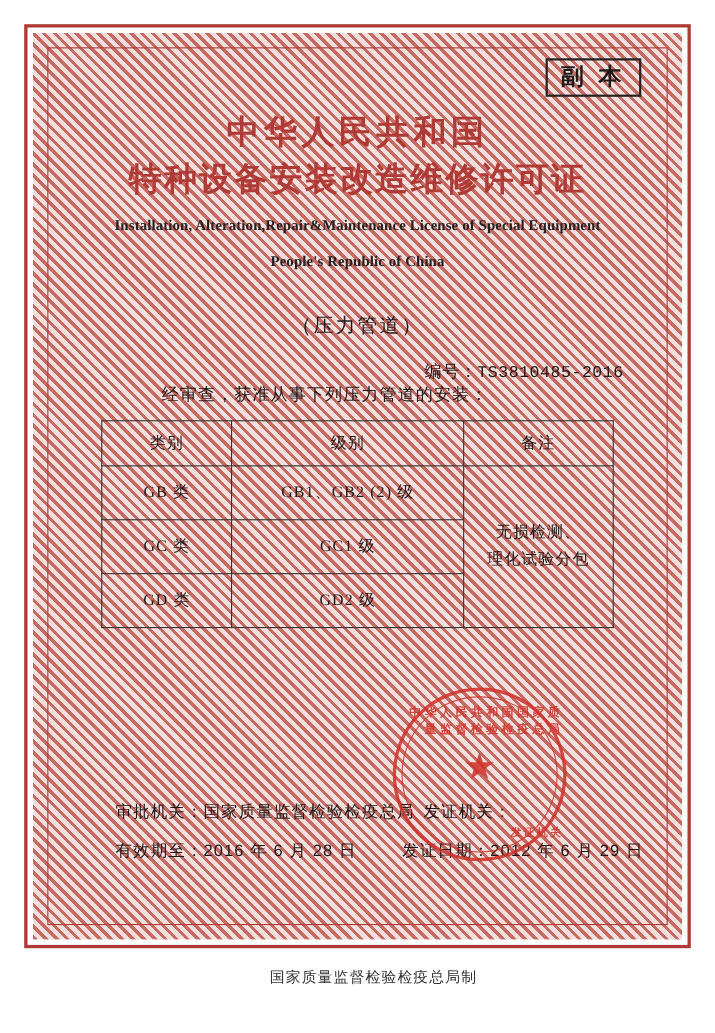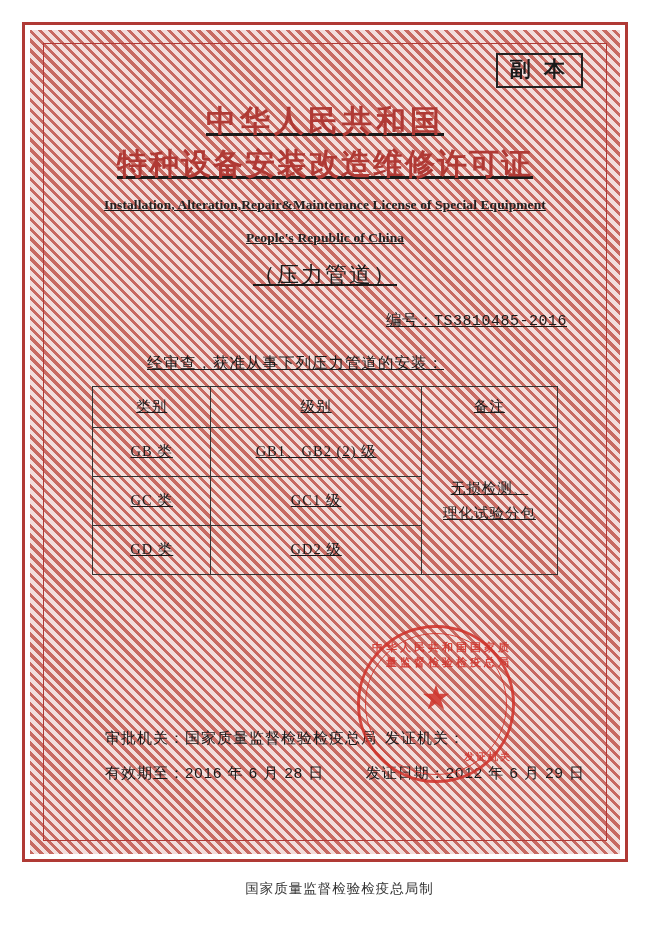--- a/index.html
+++ b/index.html
@@ -49,21 +49,20 @@
     border: 1px solid #b03a35;
   }
   .cert-content {
     position: absolute;
     left: 0;
     top: 0;
     right: 0;
     bottom: 0;
     padding: 14px 26px 10px 26px;
     box-sizing: border-box;
-    text-decoration: underline;
   }
 
   
   .copy-badge {
     position: absolute;
     right: 28px;
     top: 14px;
     border: 2px solid #222;
     padding: 3px 12px 5px 12px;
     font-size: 21px;
@@ -95,22 +94,22 @@
   }
   .title-en {
     margin-top: 10px;
     font-size: 13.5px;
     font-weight: bold;
     color: #222;
     line-height: 1.7;
     letter-spacing: 0.1px;
   }
   .subtitle-cn {
-    margin-top: 10px;
-    font-size: 22px;
+    margin-top: 34px;
+    font-size: 18px;
     letter-spacing: 2px;
     color: #1a1a1a;
   }
 
   
   .serial-row {
     margin-top: 20px;
     text-align: right;
     padding-right: 18px;
     font-size: 15.5px;
@@ -134,21 +133,20 @@
     letter-spacing: 0.5px;
   }
   .field-label {
     letter-spacing: 1px;
   }
   .field-value {
     letter-spacing: 1px;
   }
 
   .statement {
-    margin-top: 22px;
     padding-left: 82px;
     font-size: 15.5px;
     letter-spacing: 1px;
   }
 
   
   table.scope {
     margin: 12px auto 0 auto;
     width: 466px;
     border-collapse: collapse;

